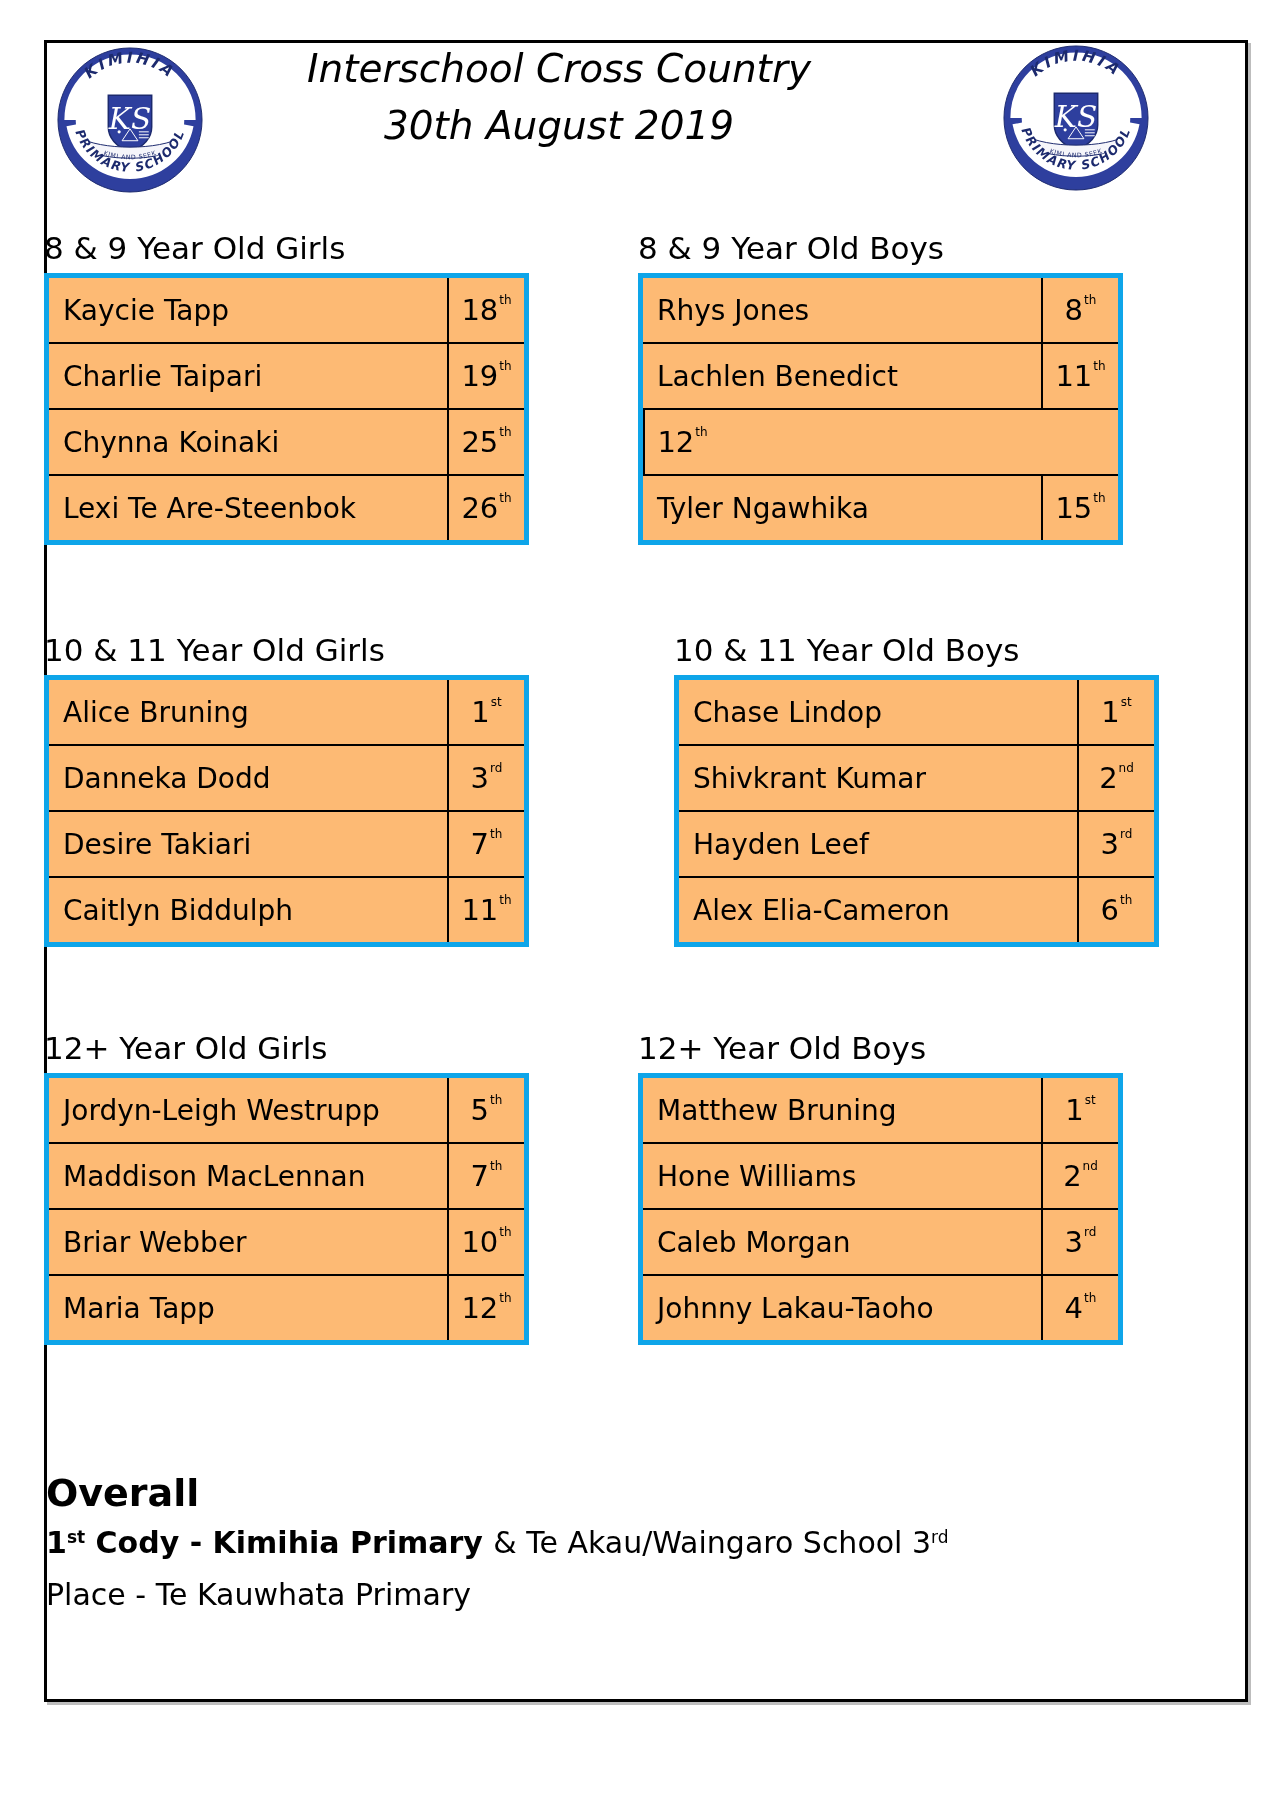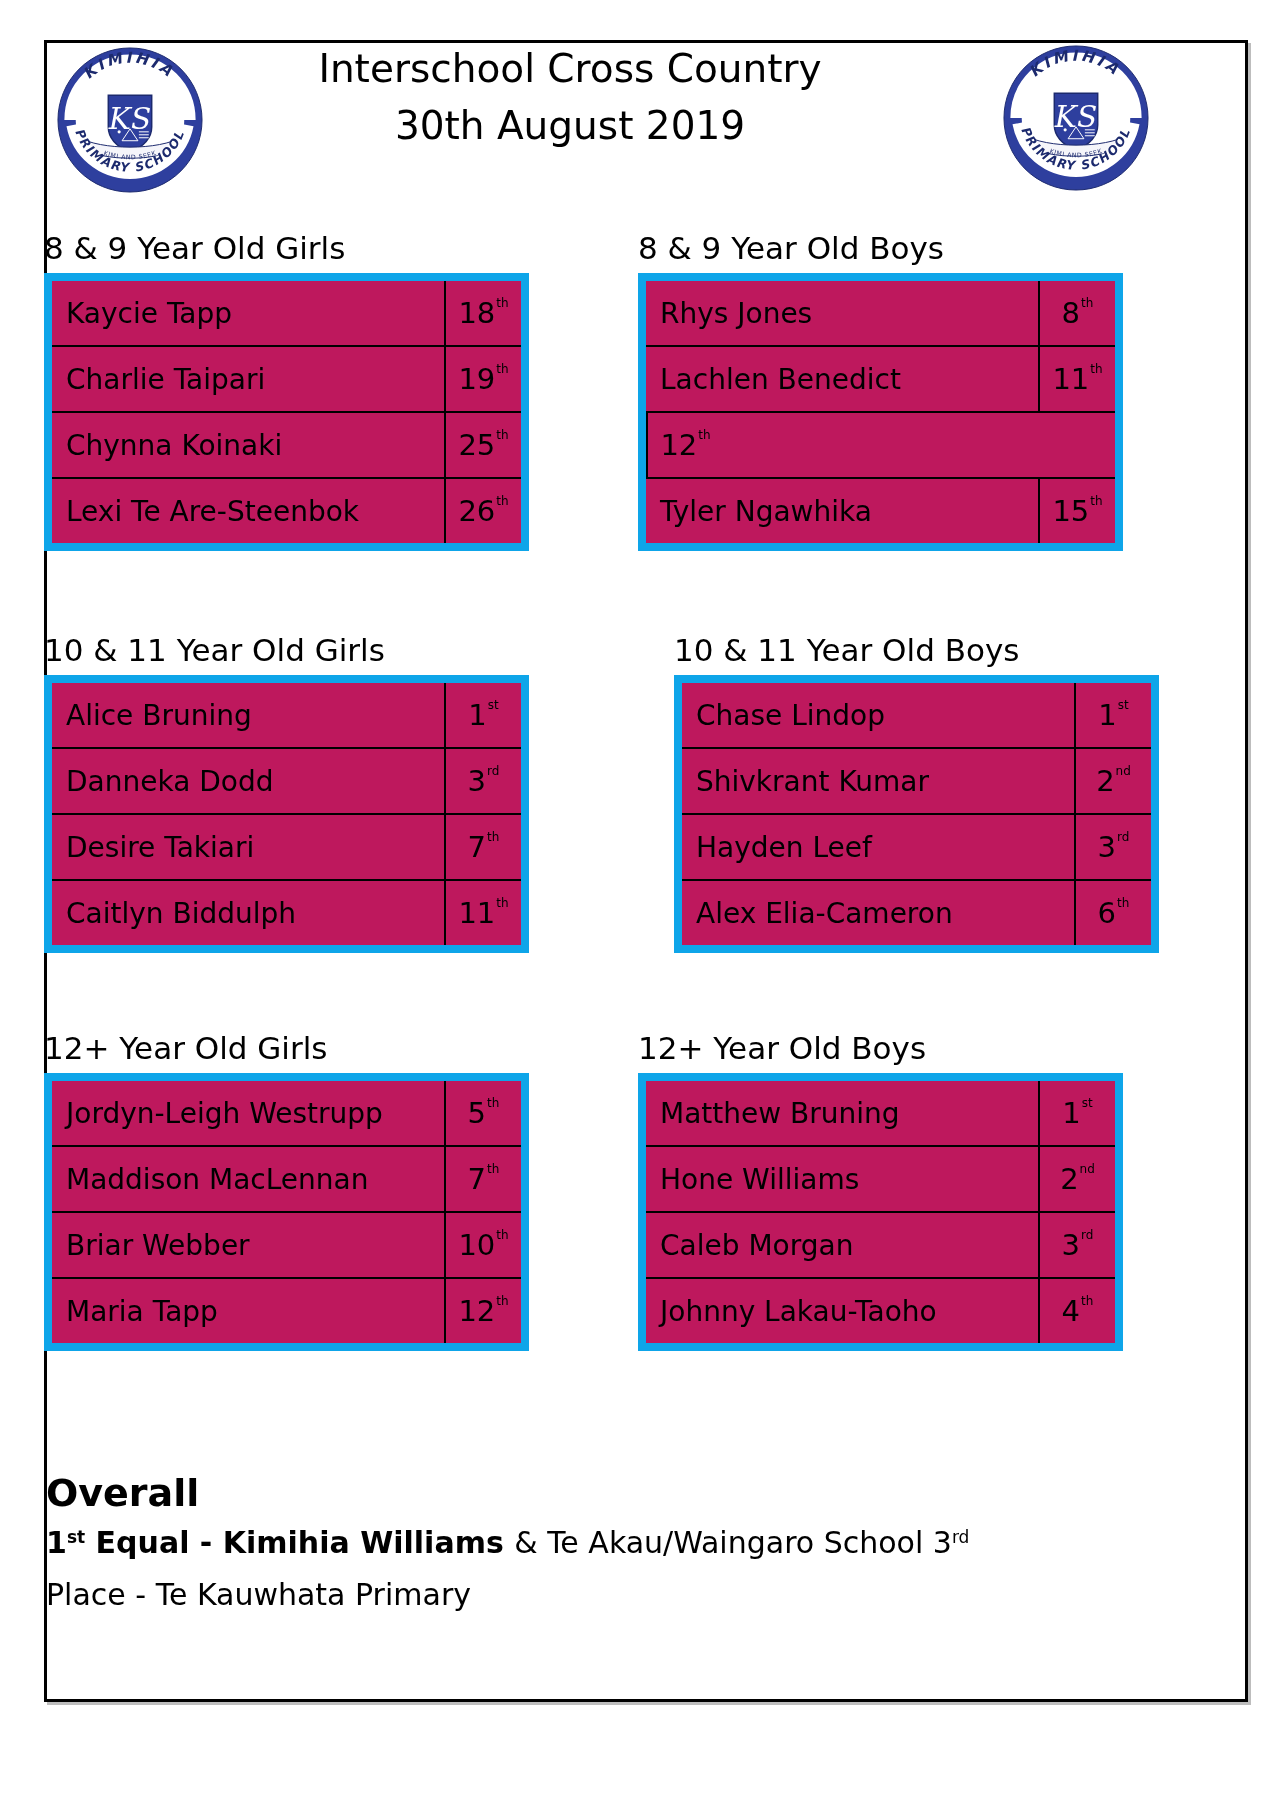--- a/index.html
+++ b/index.html
@@ -9,32 +9,32 @@
     overflow:hidden;
   }
   .page-border{
     position:absolute;left:44px;top:40px;width:1198px;height:1656px;
     border:3px solid #000;box-shadow:3px 3px 0 #bdbdbd;
   }
   .logo{position:absolute;width:148px;height:148px;}
   .logo-left{left:56px;top:46px;}
   .logo-right{left:1002px;top:44px;}
   .title{
-    position:absolute;left:55px;top:40px;width:1030px;text-align:center;
-    font-size:39px;line-height:57px;font-weight:500;letter-spacing:0px;
+    position:absolute;left:44px;top:40px;width:1030px;text-align:center;
+    font-size:39px;line-height:57px;font-weight:500;letter-spacing:0px;font-style:italic;
   }
   .sec{position:absolute;width:485px;}
   #sec0{left:44px;top:228px;}
   #sec1{left:638px;top:228px;}
   #sec2{left:44px;top:630px;}
   #sec3{left:658px;top:630px;margin-left:16px;}
   #sec4{left:44px;top:1028px;}
   #sec5{left:638px;top:1028px;}
   .sec-heading{font-size:31px;height:45px;line-height:40px;}
-  .rtable{box-sizing:border-box;width:100%;border:8px solid #0ea5e9;background:#be185d;}
+  .rtable{box-sizing:border-box;width:100%;border:5px solid #0ea5e9;background:#fdba74;}
   .row{display:flex;height:64px;border-top:2px solid #000;}
   .row:first-child{border-top:none;}
   .cell-name{
     flex:1;display:flex;align-items:center;padding-left:14px;
     font-size:28px;white-space:nowrap;overflow:hidden;
   }
   .cell-place{
     box-sizing:border-box;width:77px;border-left:2px solid #000;
     display:flex;align-items:center;justify-content:center;font-size:29px;
   }
@@ -311,16 +311,16 @@
           <span>4</span>
           <span class="ord">th</span>
         </div>
     </div>
   </div>
 </div>
 
 <div class="overall">
   <div class="overall-heading">Overall</div>
   <div class="overall-text">
-    <div><span class="b"><span>1</span><span class="sup-sm">st</span><span> Equal - Kimihia Williams </span></span><span>&amp; Te Akau/Waingaro School </span><span>3</span><span class="sup-sm">rd</span></div>
+    <div><span class="b"><span>1</span><span class="sup-sm">st</span><span> Cody - Kimihia Primary </span></span><span>&amp; Te Akau/Waingaro School </span><span>3</span><span class="sup-sm">rd</span></div>
     <div>Place - Te Kauwhata Primary</div>
   </div>
 </div>
 
 </body></html>

